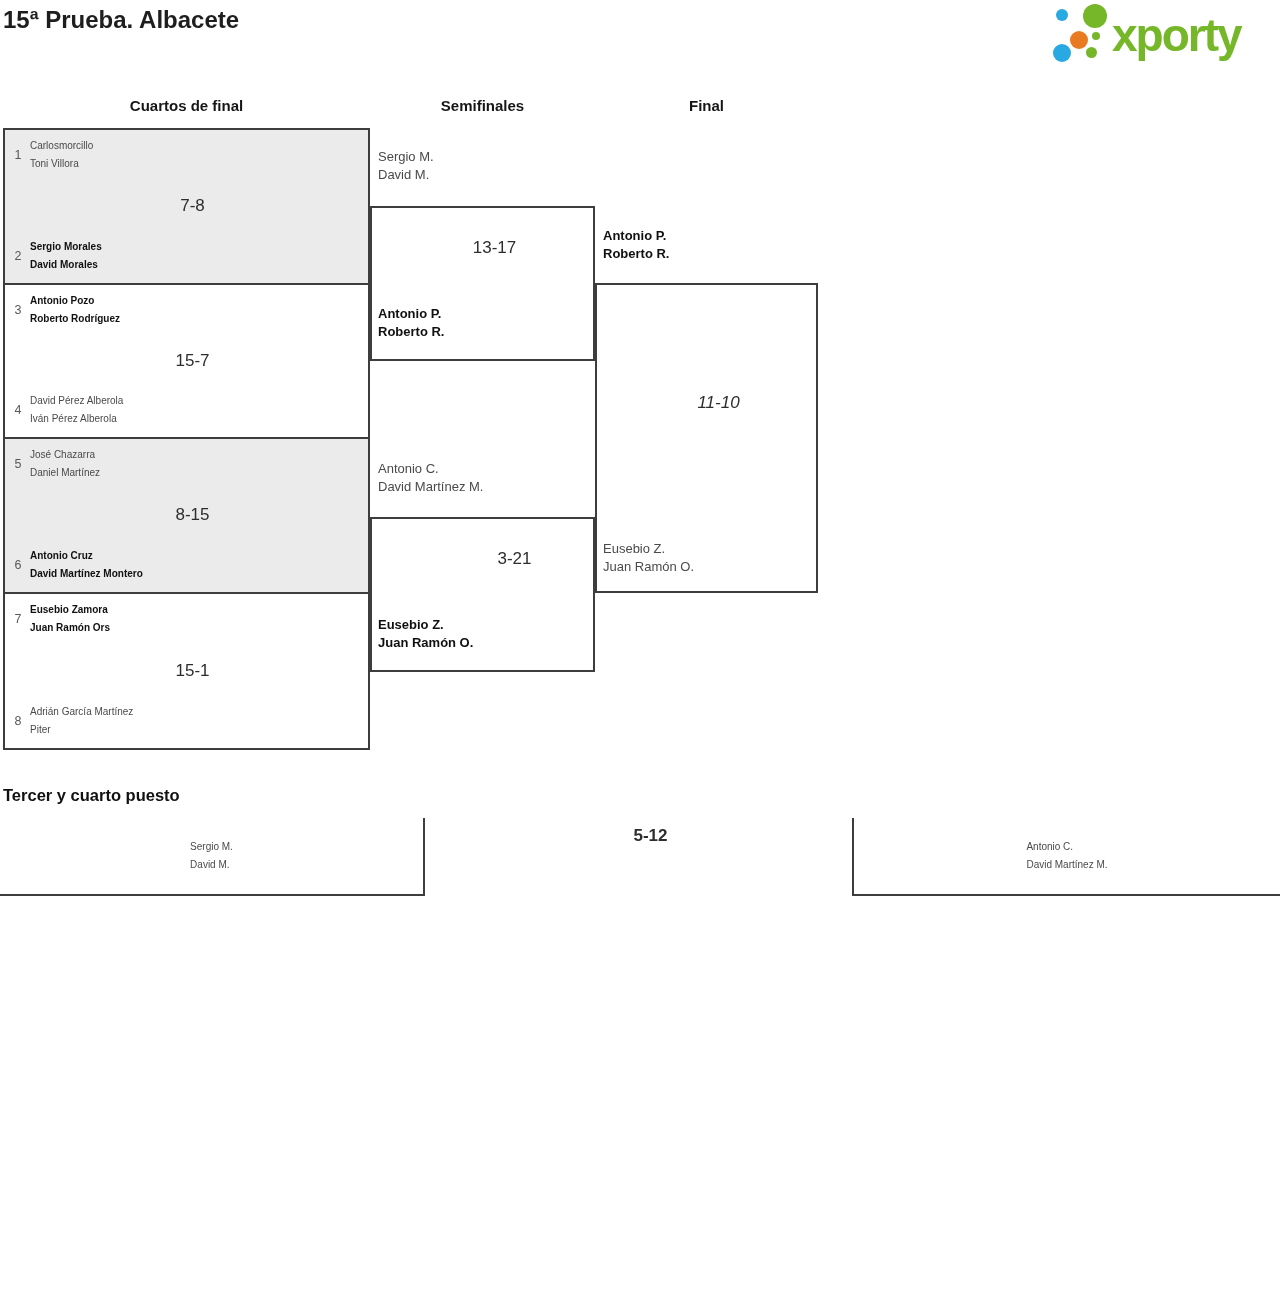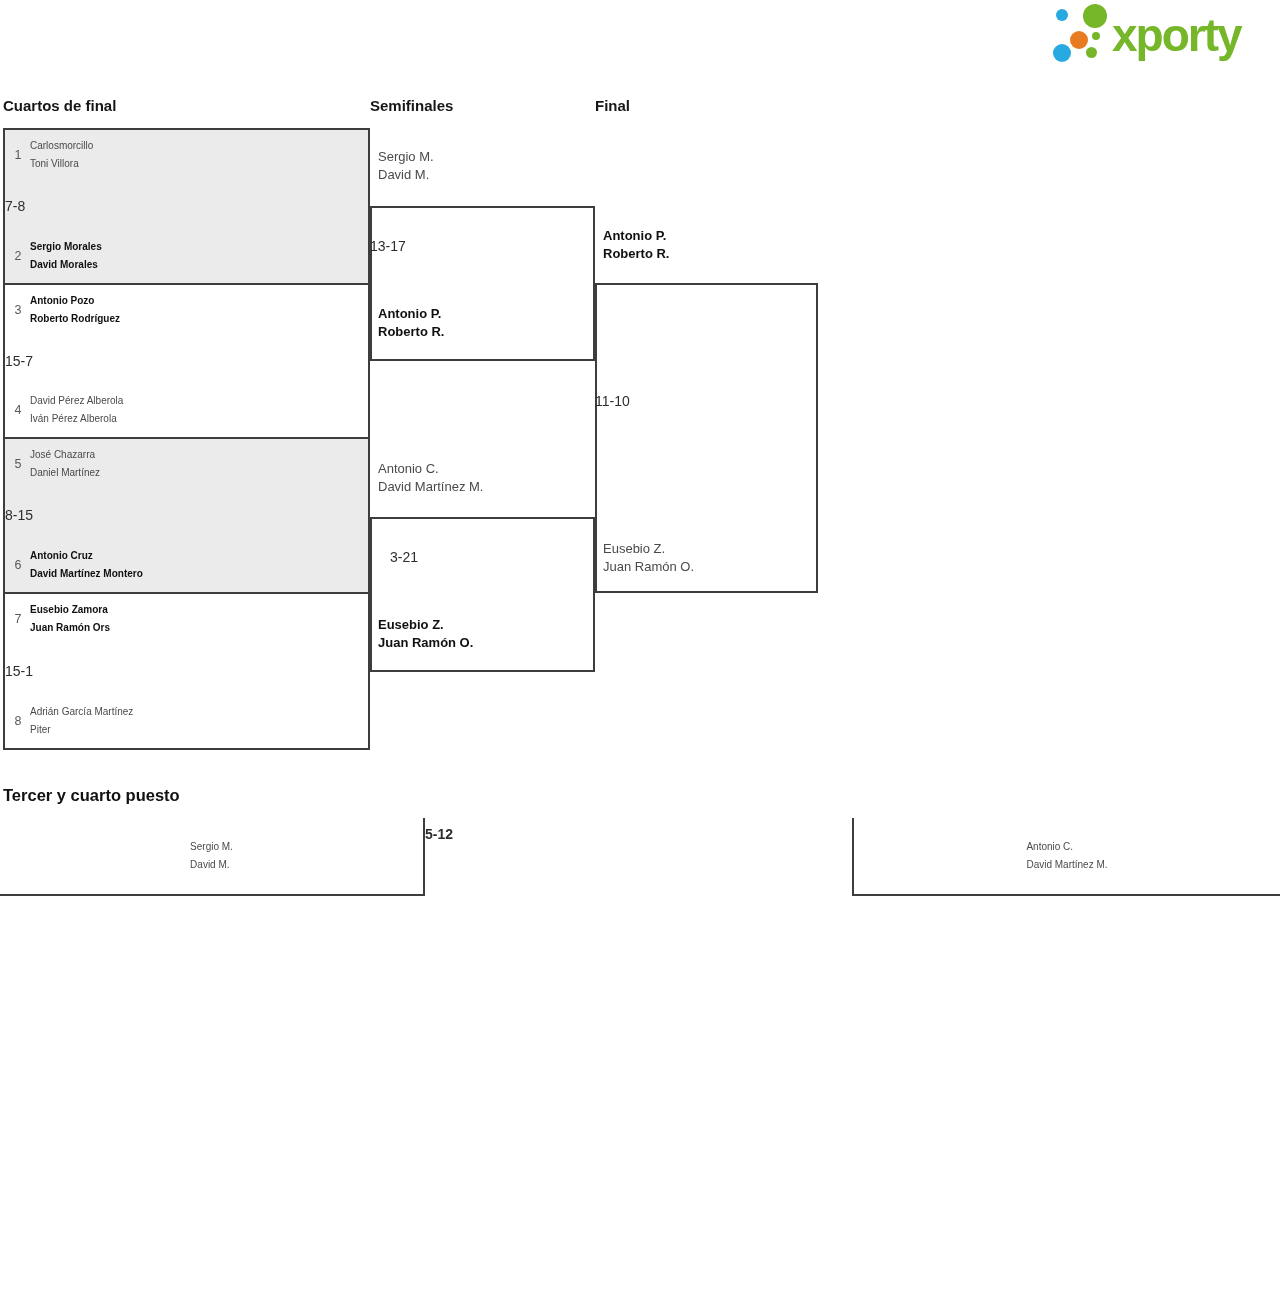--- a/index.html
+++ b/index.html
@@ -20,57 +20,58 @@
   }
   .abs{position:absolute;}
   
   .title{left:3px;top:4px;font-size:24px;font-weight:bold;color:#1e1e1e;line-height:32px;}
   
   .logo{display:block;}
   .dot{position:absolute;border-radius:50%;}
   .logo-text{position:absolute;left:1112px;top:12px;font-size:46px;line-height:46px;
     font-weight:bold;letter-spacing:-2px;color:var(--green);}
   
-  .col-head{top:97px;font-size:15px;font-weight:bold;color:#161616;text-align:left;}
+  .col-head{top:97px;font-size:15px;font-weight:bold;color:#161616;text-align:center;}
   .ch-qf{left:3px;width:367px;}
   .ch-sf{left:370px;width:225px;}
   .ch-f{left:595px;width:223px;}
   
   .qf{left:3px;top:128px;width:367px;height:622px;border:2px solid var(--line);}
   .qf-row{position:relative;height:154.5px;border-bottom:2px solid var(--line);}
   .qf-row:last-child{border-bottom:none;}
   .qf-row.shaded{background:var(--shade);}
   .qf-team{position:absolute;left:8px;display:flex;align-items:center;gap:7px;}
   .qf-team.top{top:7px;}
   .qf-team.bottom{bottom:9px;}
   .seed{font-size:12.5px;color:#595959;min-width:10px;text-align:center;}
   .team-lines{font-size:10px;line-height:18px;color:var(--team);}
   .team-lines span{display:block;}
   .winner .team-lines,.team-lines.winner{font-weight:bold;color:var(--winner);}
-  .score{font-size:14px;color:var(--score);}
+  .score{font-size:17px;color:var(--score);text-align:center;margin-left:12px;}
   .qf-score{position:absolute;left:0;right:0;top:50%;transform:translateY(-50%);}
   
   .match-box{border:2px solid var(--line);background:transparent;}
   .box-sf1{left:370px;top:206px;width:225px;height:155px;}
   .box-sf2{left:370px;top:517px;width:225px;height:155px;}
   .box-final{left:595px;top:283px;width:223px;height:310px;}
   .lbl{font-size:13px;line-height:18px;}
   
   .tp-heading{left:3px;top:786px;font-size:16.5px;font-weight:bold;color:#111;}
   .tp-box{top:818px;height:78px;display:flex;align-items:center;justify-content:center;}
   .tp-left{left:0;width:425px;border-right:2px solid var(--line);border-bottom:2px solid var(--line);}
   .tp-right{left:852px;width:428px;border-left:2px solid var(--line);border-bottom:2px solid var(--line);}
   .tp-score{left:425px;width:427px;top:826px;font-weight:bold;}
 </style>
 </head>
 <body>
 
 <div>
 
   <div class="abs title">
+    <div>15ª Prueba. Albacete</div>
   </div>
 
   <div class="logo">
     <span class="dot" style="left:1056px;top:9px;width:12px;height:12px;background:var(--blue);"></span>
     <span class="dot" style="left:1083px;top:4px;width:24px;height:24px;background:var(--green);"></span>
     <span class="dot" style="left:1070px;top:31px;width:18px;height:18px;background:var(--orange);"></span>
     <span class="dot" style="left:1092px;top:32px;width:8px;height:8px;background:var(--green);"></span>
     <span class="dot" style="left:1053px;top:44px;width:18px;height:18px;background:var(--blue);"></span>
     <span class="dot" style="left:1086px;top:47px;width:11px;height:11px;background:var(--green);"></span>
     <span class="logo-text">xporty</span>
@@ -175,21 +176,21 @@
   <div class="abs team-lines lbl winner" style="left:378px;top:616px;">
     <span>Eusebio Z.</span>
     <span>Juan Ramón O.</span>
   </div>
 
   <div class="abs match-box box-final"></div>
   <div class="abs team-lines lbl winner" style="left:603px;top:227px;">
     <span>Antonio P.</span>
     <span>Roberto R.</span>
   </div>
-  <div class="abs score" style="left:595px;width:223px;top:393px;">11-10</div>
+  <div class="abs score" style="left:595px;width:223px;top:393px;font-style:italic;">11-10</div>
   <div class="abs team-lines lbl" style="left:603px;top:540px;">
     <span>Eusebio Z.</span>
     <span>Juan Ramón O.</span>
   </div>
 
   <div class="abs tp-heading">Tercer y cuarto puesto</div>
   <div class="abs tp-box tp-left">
     <div class="team-lines">
       <span>Sergio M.</span>
       <span>David M.</span>

